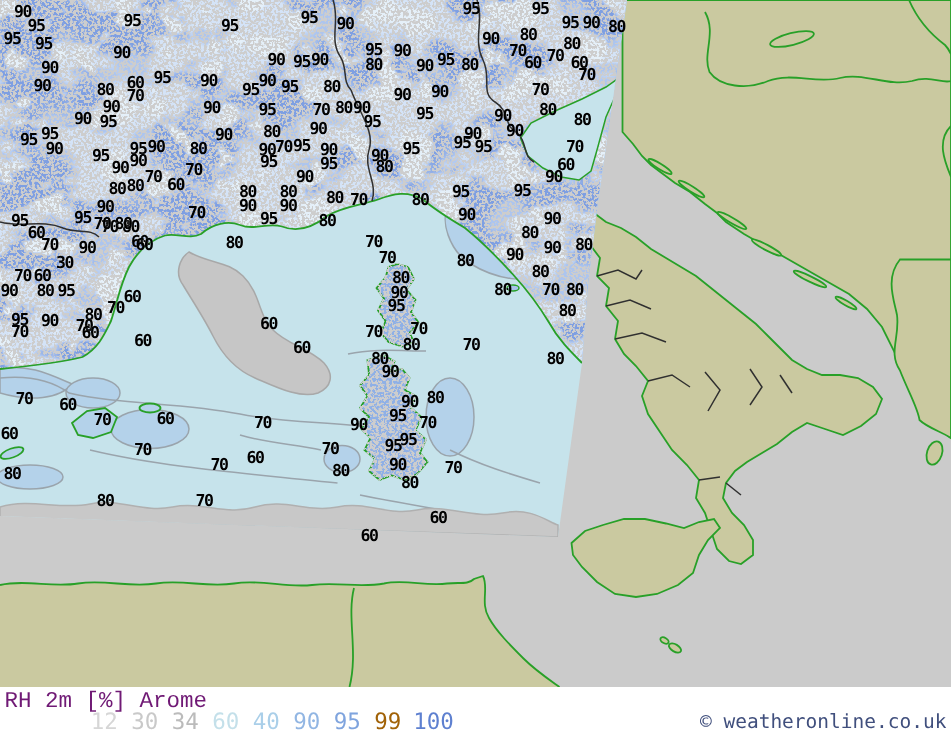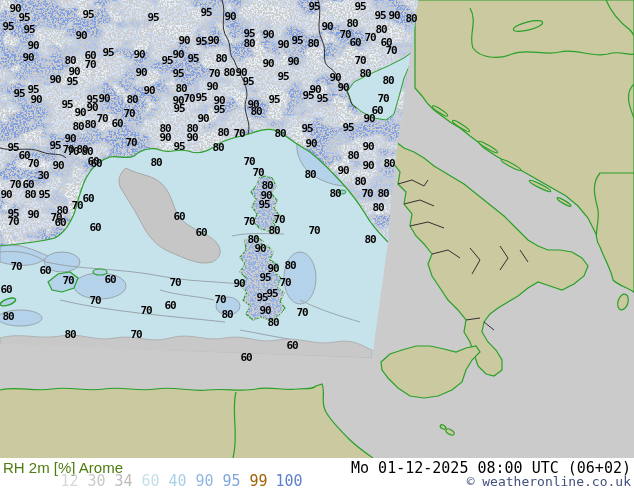--- a/index.html
+++ b/index.html
@@ -7,21 +7,21 @@
   .map-area{position:absolute;left:0;top:0;width:634px;height:458px;}
   .map-area svg{display:block;}
   #labels-layer{position:absolute;left:0;top:0;width:634px;height:458px;pointer-events:none;}
   .map-label{
     position:absolute;transform:translate(-50%,-50%);
     font-family:"DejaVu Sans Mono",monospace;font-size:11px;font-weight:bold;
     color:#000;line-height:1;letter-spacing:-1px;white-space:nowrap;
     text-shadow:0 0 1px rgba(230,235,240,.45);
   }
   .statusbar{position:absolute;left:0;top:458px;width:634px;height:32px;background:#ffffff;}
-  .sb-title{position:absolute;left:3px;top:1px;font-family:Liberation Sans, sans-serif;font-size:15px;color:#4d7c0f;white-space:pre;}
+  .sb-title{position:absolute;left:3px;top:1px;font-family:Liberation Mono, monospace;font-size:15px;color:#701a75;white-space:pre;}
   .sb-datetime{position:absolute;right:3px;top:1px;font-family:"DejaVu Sans Mono",monospace;font-size:15px;color:#000;white-space:pre;}
   .legend-scale{position:absolute;left:56px;top:15px;display:flex;}
   .legend-value{width:27px;text-align:center;font-family:"DejaVu Sans Mono",monospace;font-size:15px;line-height:16px;}
   .legend-value:last-child{width:34px;}
   .sb-copyright{position:absolute;right:3px;top:16px;font-family:"DejaVu Sans Mono",monospace;font-size:13px;color:#404f7d;}
 </style>
 </head>
 <body>
 
 <div class="screen">
@@ -361,21 +361,20 @@
         <span class="map-label" style="left: 175px; top: 282px;">70</span>
         <span class="map-label" style="left: 70px; top: 334px;">80</span>
         <span class="map-label" style="left: 136px; top: 334px;">70</span>
         <span class="map-label" style="left: 220px; top: 299px;">70</span>
         <span class="map-label" style="left: 227px; top: 314px;">80</span>
       </div>
   </div>
 
   <div class="statusbar">
     <span class="sb-title">RH 2m [%] Arome</span>
-    <span class="sb-datetime">Mo 01-12-2025 08:00 UTC (06+02)</span>
     <div class="legend-scale" id="legend-scale">
         <span class="legend-value" style="color: rgb(214, 214, 214);">12</span>
         <span class="legend-value" style="color: rgb(201, 201, 201);">30</span>
         <span class="legend-value" style="color: rgb(187, 187, 187);">34</span>
         <span class="legend-value" style="color: rgb(196, 224, 234);">60</span>
         <span class="legend-value" style="color: rgb(170, 207, 233);">40</span>
         <span class="legend-value" style="color: rgb(146, 182, 227);">90</span>
         <span class="legend-value" style="color: rgb(127, 164, 222);">95</span>
         <span class="legend-value" style="color: #a16207;">99</span>
         <span class="legend-value" style="color: rgb(94, 128, 208);">100</span>

